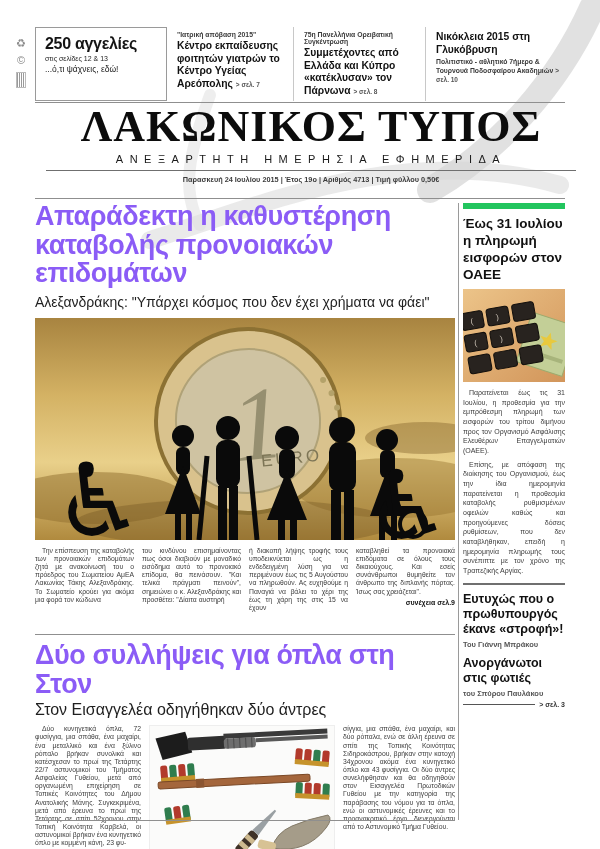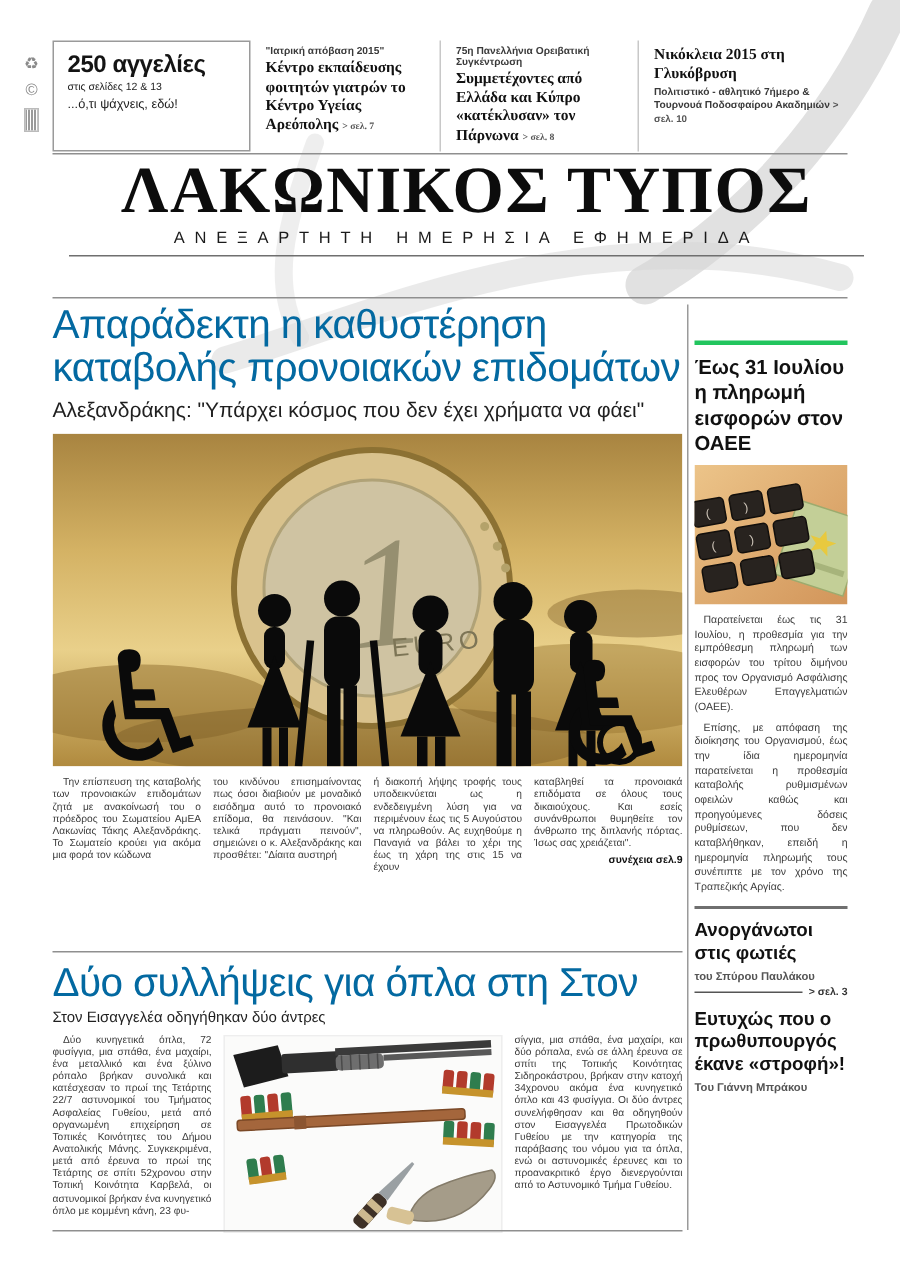--- a/index.html
+++ b/index.html
@@ -20,58 +20,58 @@
 
   
   .topstrip { left:35px; top:27px; width:530px; height:74px; display:flex; }
   .classifieds { width:132px; border:1px solid #9a9a9a; padding:7px 9px 5px; background:#fff; }
   .classifieds .t { font-size:16px; font-weight:bold; letter-spacing:-0.3px; }
   .classifieds .l2 { font-size:7px; margin-top:2px; color:#222; }
   .classifieds .l3 { font-size:8.5px; margin-top:2px; color:#222; }
   .promo { padding:4px 6px 0 10px; }
   .promo.b { border-left:1px solid #c8c8c8; }
   .promo .kick { font-size:6.8px; font-weight:bold; color:#3a3a3a; margin-bottom:2px; }
-  .promo .tt { font-size:10.3px; font-weight:bold; line-height:1.22; color:#111;font-family:Liberation Serif, serif; }
+  .promo .tt { font-size:10.3px; font-weight:bold; line-height:1.22; color:#111; }
   .promo .sub { font-size:6.8px; font-weight:bold; color:#3a3a3a; line-height:1.3; margin-top:2px; }
   .pref { font-size:6.5px; color:#555; font-weight:bold; }
   .p2 { width:126px; } .p3 { width:132px; } .p4 { width:140px; }
 
   .hrule { left:35px; width:530px; height:0; border-top:1px solid #8f8f8f; }
 
   
   .masthead { left:46px; top:105px; width:530px; text-align:center; }
   .masthead .title { font-family:"Liberation Serif", serif; font-weight:bold; font-size:44px; line-height:1.02; letter-spacing:1px; color:#0c0c0c; white-space:nowrap; }
   .masthead .tagline { font-size:11px; letter-spacing:6.5px; color:#1a1a1a; margin-top:3px; }
   .masthead .mrule { border-top:1px solid #6f6f6f; margin-top:5px; }
   .masthead .dateline { font-size:7.3px; font-weight:bold; color:#3c3c3c; margin-top:4px; line-height:1.5; }
 
   
   .main-art { left:35px; top:202px; width:420px; }
-  .headline { font-size:27px; font-weight:normal; line-height:1.06; letter-spacing:-0.4px; color:#0369a1; }
+  .headline { font-size:27px; font-weight:bold; line-height:1.06; letter-spacing:-0.4px; color:#8b5cf6; }
   .subhead { font-size:14px; color:#1f1f1f; margin-top:6px; }
   .hero { position:relative; margin-top:8px; width:420px; height:222px; overflow:hidden; }
   .cols { display:flex; gap:8px; margin-top:7px; }
   .col { flex:1; font-size:6.8px; line-height:1.2; text-align:justify; color:#3b3b3b; }
   .indent { text-indent:7px; }
   .cont { font-size:7px; font-weight:bold; text-align:right; margin-top:3px; color:#111; }
 
   .midrule { left:35px; top:634px; width:420px; border-top:1px solid #8f8f8f; }
   .botrule { left:35px; top:820px; width:420px; border-top:1px solid #8f8f8f; }
 
   
   .second-art { left:35px; top:641px; width:420px; }
-  .second-art .subhead { font-size:10px; margin-top:3px; }
+  .second-art .subhead { font-size:16px; margin-top:3px; }
   .srow { display:flex; margin-top:6px; }
   .scol { font-size:6.8px; line-height:1.2; text-align:justify; color:#3b3b3b; }
   .sleft { width:106px; } .sright { width:112px; }
   .weapons { width:186px; height:132px; margin:0 8px; background:#fcfcfc; border:1px solid #eee; }
 
   
   .v-rule { left:458px; top:203px; width:1px; height:617px; background:#9a9a9a; }
-  .sidebar { left:463px; top:203px; width:102px; border-top:3px solid #22c55e; padding-top:6px;margin-top:24px; }
+  .sidebar { left:463px; top:203px; width:102px; border-top:6px solid #22c55e; padding-top:6px; }
   .oaee-h { font-size:13.5px; font-weight:bold; line-height:1.26; color:#111; }
   .calc { width:102px; height:93px; margin-top:6px; }
   .sp { font-size:7px; line-height:1.38; text-align:justify; color:#3b3b3b; margin-top:6px; text-indent:6px; }
   .sp + .sp { margin-top:4px; }
   .sdiv { border-top:2px solid #6f6f6f; margin-top:8px; }
   .op { margin-top:7px; }
   .op .ot { font-size:12.5px; font-weight:bold; line-height:1.2; color:#111; }
   .op .oa { font-size:7.5px; font-weight:bold; color:#555; margin-top:3px; }
   .op .orefrow { display:flex; align-items:center; gap:4px; margin-top:3px; }
   .op .oline { flex:1; border-top:1px solid #555; }
@@ -125,20 +125,21 @@
     </div>
   </div>
 
   <div class="abs hrule" style="top:102px;"></div>
 
   <div class="abs masthead">
     <div class="title">ΛΑΚΩΝΙΚΟΣ ΤΥΠΟΣ</div>
     <div class="tagline">ΑΝΕΞΑΡΤΗΤΗ ΗΜΕΡΗΣΙΑ ΕΦΗΜΕΡΙΔΑ</div>
     <div class="mrule"></div>
     <div class="dateline">
+      <div>Παρασκευή 24 Ιουλίου 2015 | Έτος 19ο | Αριθμός 4713 | Τιμή φύλλου 0,50€</div>
     </div>
   </div>
 
   <div class="abs hrule" style="top:198px;"></div>
 
   <div class="abs main-art">
     <div class="headline">Απαράδεκτη η καθυστέρηση καταβολής προνοιακών επιδομάτων</div>
     <div class="subhead">Αλεξανδράκης: "Υπάρχει κόσμος που δεν έχει χρήματα να φάει"</div>
 
     <div class="hero">
@@ -339,28 +340,28 @@
         </g>
       </svg>
     </div>
 
     <div class="sp">Παρατείνεται έως τις 31 Ιουλίου, η προθεσμία για την εμπρόθεσμη πληρωμή των εισφορών του τρίτου διμήνου προς τον Οργανισμό Ασφάλισης Ελευθέρων Επαγγελματιών (ΟΑΕΕ).</div>
     <div class="sp">Επίσης, με απόφαση της διοίκησης του Οργανισμού, έως την ίδια ημερομηνία παρατείνεται η προθεσμία καταβολής ρυθμισμένων οφειλών καθώς και προηγούμενες δόσεις ρυθμίσεων, που δεν καταβλήθηκαν, επειδή η ημερομηνία πληρωμής τους συνέπιπτε με τον χρόνο της Τραπεζικής Αργίας.</div>
 
     <div class="sdiv"></div>
 
     <div class="op">
+      <div class="ot">Ευτυχώς που ο πρωθυπουργός έκανε «στροφή»!</div>
+      <div class="oa">Του Γιάννη Μπράκου</div>
+    </div>
+
+    <div class="op">
       <div class="ot">Ανοργάνωτοι στις φωτιές</div>
       <div class="oa">του Σπύρου Παυλάκου</div>
       <div class="orefrow">
         <span class="oline"></span>
         <span class="oref">&gt; σελ. 3</span>
       </div>
     </div>
 
-    <div class="op">
-      <div class="ot">Ευτυχώς που ο πρωθυπουργός έκανε «στροφή»!</div>
-      <div class="oa">Του Γιάννη Μπράκου</div>
-    </div>
-
   </div>
 
 </div>
 
 </body></html>

